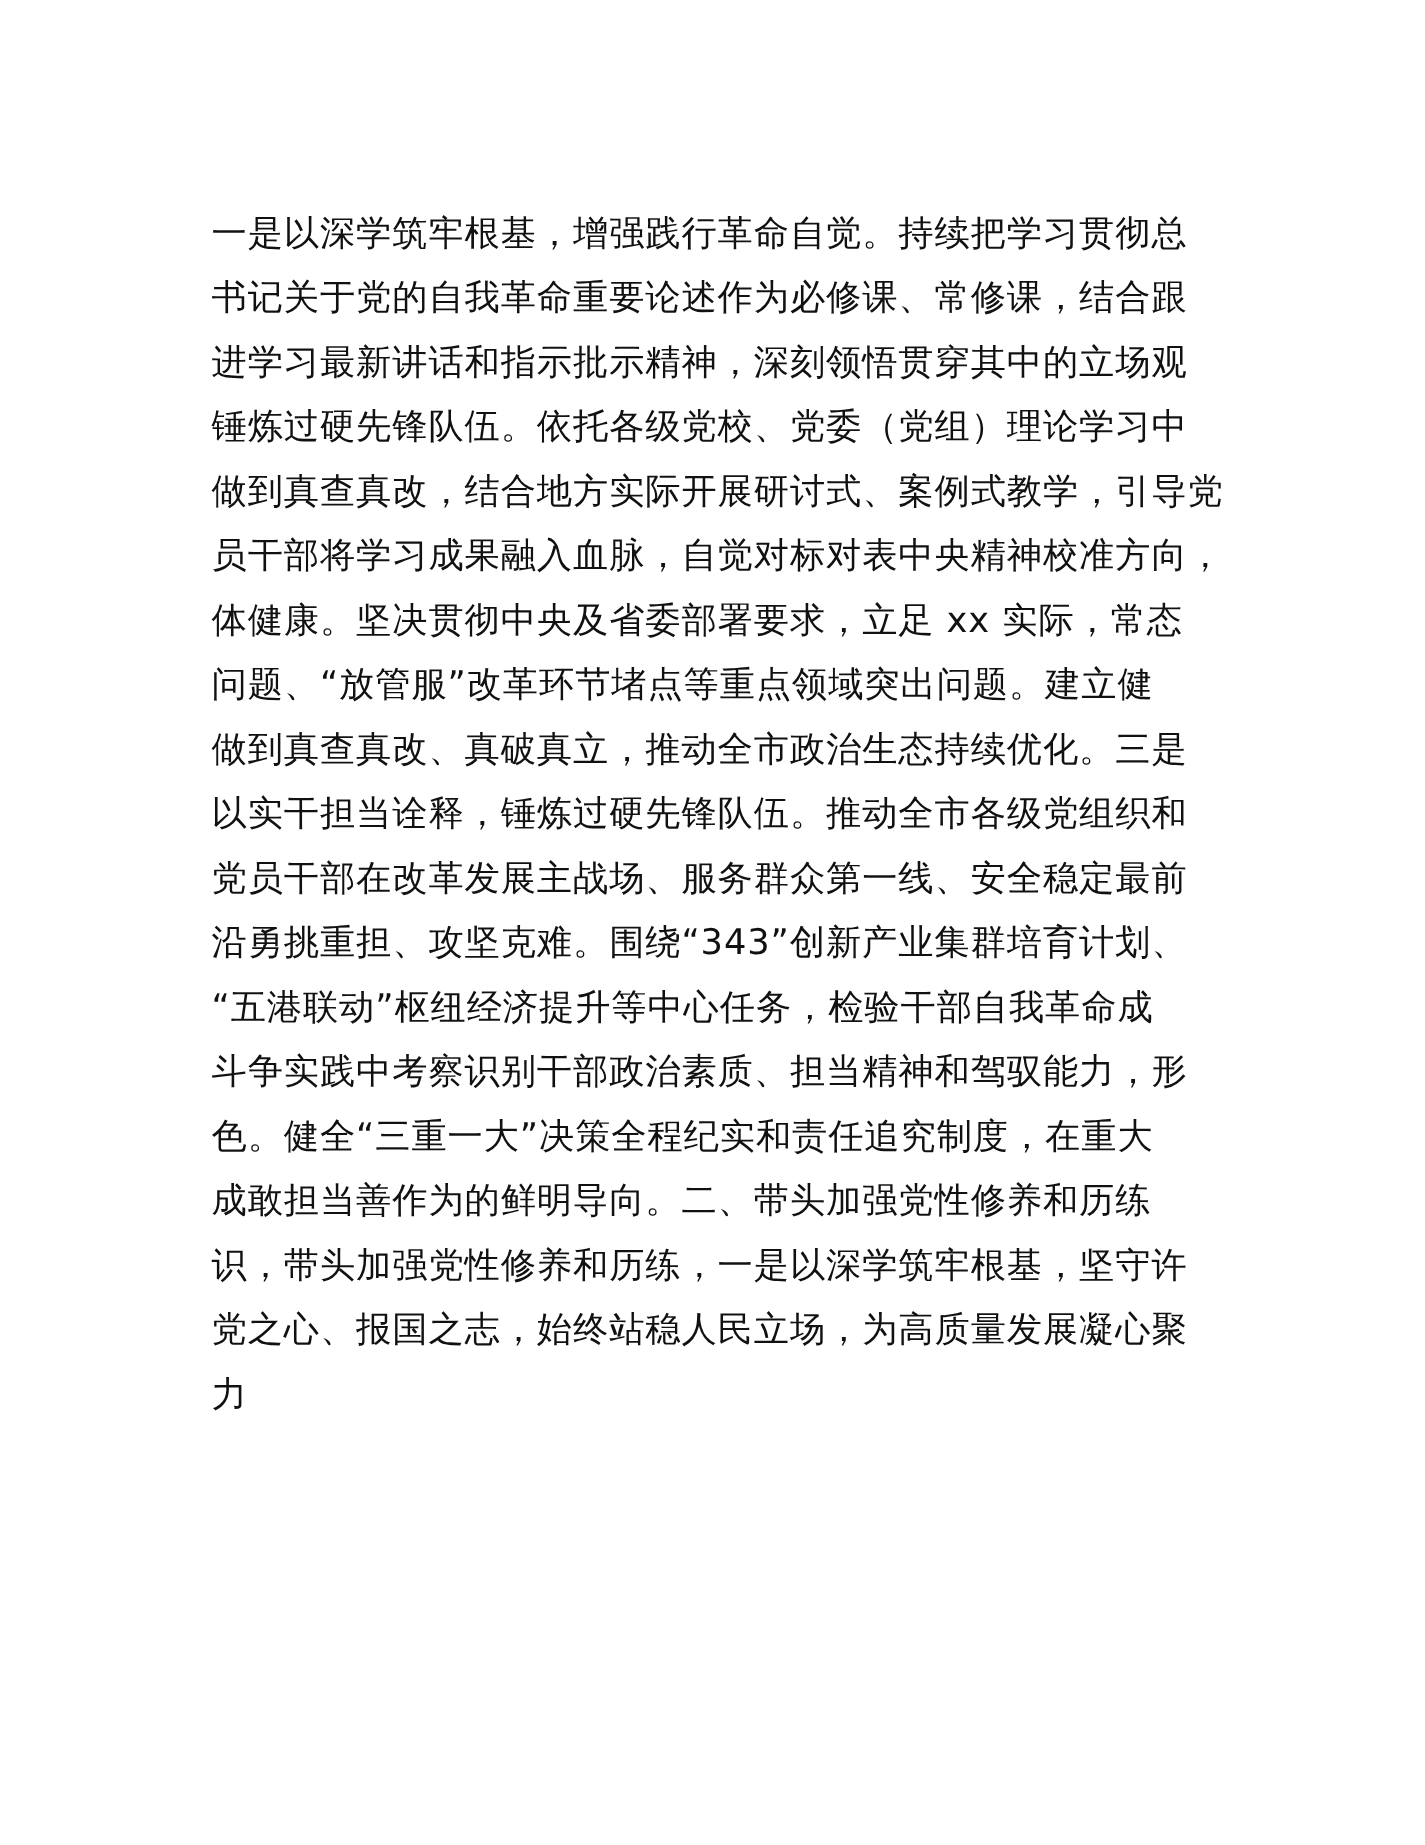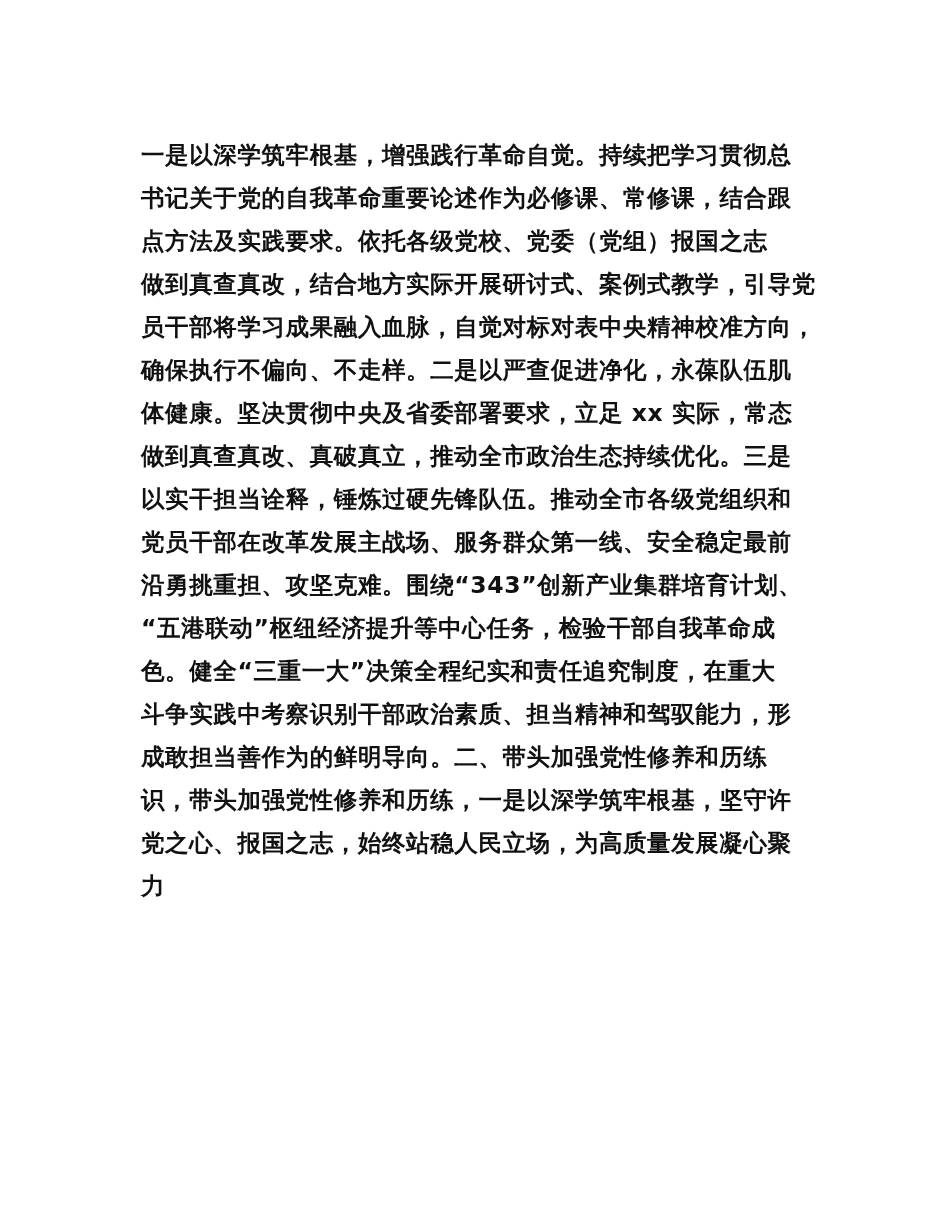--- a/index.html
+++ b/index.html
@@ -11,48 +11,48 @@
     width: 950px;
     height: 1230px;
     position: relative;
     overflow: hidden;
   }
   .page {
     position: absolute;
     left: 141px;
     top: 134px;
     width: 700px;
-    font-weight: bold;
   }
   .line {
     display: block;
     height: 43px;
     line-height: 43px;
     font-family: "DejaVu Sans", "Liberation Sans", sans-serif;
     font-size: 23.5px;
     color: #111111;
     white-space: nowrap;
     letter-spacing: 0.6px;
   }
 </style>
 </head>
 <body>
 
 <div class="page">
   <span class="line">一是以深学筑牢根基，增强践行革命自觉。持续把学习贯彻总</span>
   <span class="line">书记关于党的自我革命重要论述作为必修课、常修课，结合跟</span>
-  <span class="line">点方法及实践要求。依托各级党校、党委（党组）报国之志</span>
+  <span class="line">进学习最新讲话和指示批示精神，深刻领悟贯穿其中的立场观</span>
+  <span class="line">锤炼过硬先锋队伍。依托各级党校、党委（党组）理论学习中</span>
   <span class="line">做到真查真改，结合地方实际开展研讨式、案例式教学，引导党</span>
   <span class="line">员干部将学习成果融入血脉，自觉对标对表中央精神校准方向，</span>
-  <span class="line">确保执行不偏向、不走样。二是以严查促进净化，永葆队伍肌</span>
   <span class="line">体健康。坚决贯彻中央及省委部署要求，立足 xx 实际，常态</span>
+  <span class="line">问题、“放管服”改革环节堵点等重点领域突出问题。建立健</span>
   <span class="line">做到真查真改、真破真立，推动全市政治生态持续优化。三是</span>
   <span class="line">以实干担当诠释，锤炼过硬先锋队伍。推动全市各级党组织和</span>
   <span class="line">党员干部在改革发展主战场、服务群众第一线、安全稳定最前</span>
   <span class="line">沿勇挑重担、攻坚克难。围绕“343”创新产业集群培育计划、</span>
   <span class="line">“五港联动”枢纽经济提升等中心任务，检验干部自我革命成</span>
+  <span class="line">斗争实践中考察识别干部政治素质、担当精神和驾驭能力，形</span>
   <span class="line">色。健全“三重一大”决策全程纪实和责任追究制度，在重大</span>
-  <span class="line">斗争实践中考察识别干部政治素质、担当精神和驾驭能力，形</span>
   <span class="line">成敢担当善作为的鲜明导向。二、带头加强党性修养和历练</span>
   <span class="line">识，带头加强党性修养和历练，一是以深学筑牢根基，坚守许</span>
   <span class="line">党之心、报国之志，始终站稳人民立场，为高质量发展凝心聚</span>
   <span class="line">力</span>
 </div>
 
 </body></html>

